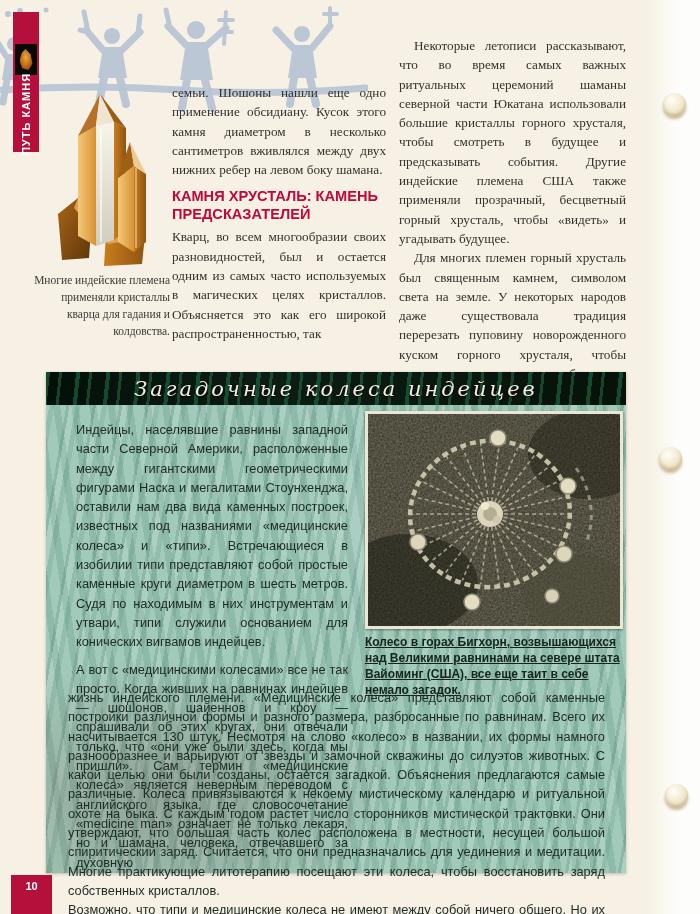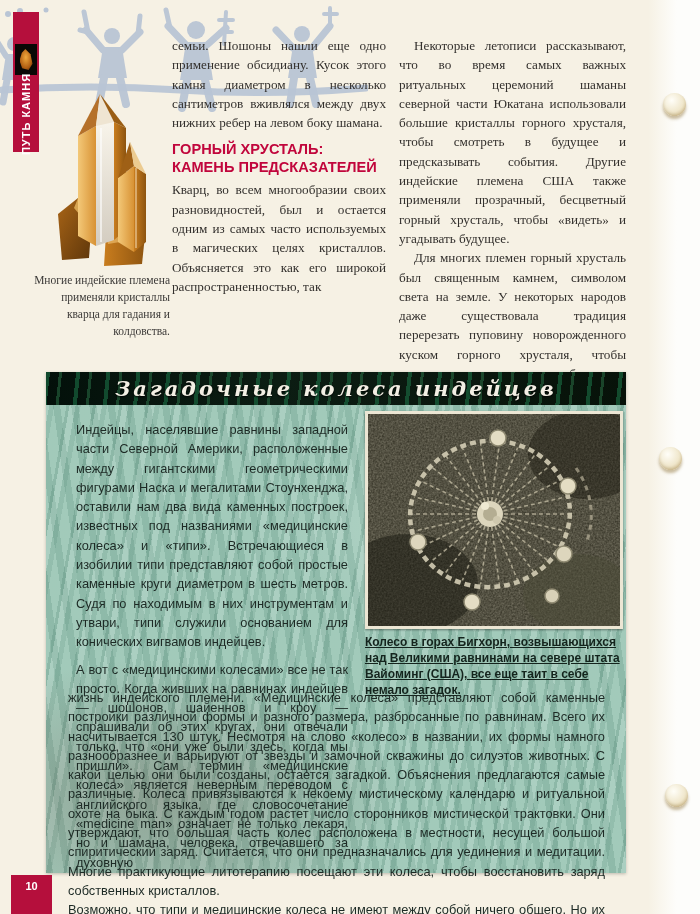--- a/index.html
+++ b/index.html
@@ -60,21 +60,21 @@
     text-align:right;
     font-family:Liberation Serif, serif;
     font-size:11.5px;line-height:17px;color:#3c3a38;
     z-index:1;
   }
 
   
   .col{position:absolute;top:36px;z-index:1;
     font-size:13.2px;line-height:19.3px;color:#33302d;
     text-align:justify;}
-  .col-left{left:172px;width:214px;}
+  .col-left{left:172px;width:214px;margin-top:47px;}
   .col-right{left:399px;width:227px;}
   .col p{margin:0;}
   .col p.indent{text-indent:15px;}
   .article-heading{
     font-family:"Liberation Sans", sans-serif;
     font-weight:bold;font-size:14.6px;line-height:17.5px;
     color:#c1063c;margin:9px 0 4px 0;text-align:left;
   }
 
   
@@ -90,21 +90,21 @@
   }
   .feature-title-band{
     position:absolute;left:0;top:0;width:100%;height:33px;
     background:
       repeating-linear-gradient(96deg, rgba(28,120,74,.55) 0 4px, rgba(0,0,0,0) 4px 13px, rgba(60,160,100,.35) 13px 16px, rgba(0,0,0,0) 16px 30px),
       linear-gradient(to right, #03100a, #0c1d13 40%, #071209);
     display:flex;align-items:center;justify-content:center;
   }
   .feature-title{
     color:#f3efe4;font-family:"DejaVu Serif", serif;
-    font-size:21px;letter-spacing:3px;font-weight:bold;font-style:italic;
+    font-size:21px;letter-spacing:3px;font-weight:normal;font-style:italic;
     text-shadow:0 1px 2px #000;white-space:nowrap;
   }
   .box-text{
     font-family:"Liberation Sans", sans-serif;
     font-size:12.8px;line-height:19.3px;color:#1d2a25;
     text-align:justify;
   }
   .box-col{position:absolute;left:22px;top:40px;width:288px;}
   .box-col p{margin:8px;}
   .wheel-photo{
@@ -224,21 +224,21 @@
     <polygon points="70,112 70,176 86,186 86,100" fill="url(#amberL)"></polygon>
     <polygon points="86,100 86,186 98,176 98,108" fill="url(#amberD)"></polygon>
     <polygon points="70,112 82,76 86,100" fill="#9f6016"></polygon>
     <polygon points="86,100 82,76 98,108" fill="#eccb90"></polygon>
     <line x1="88" y1="102" x2="88" y2="182" stroke="#fff4dd" stroke-width="1.5" opacity=".55"></line>
   </svg>
   <div class="crystal-caption">Многие индейские племена применяли кристаллы кварца для гадания и колдовства.</div>
 
   <div class="col col-left">
     <p>семьи. Шошоны нашли еще одно применение обсидиану. Кусок этого камня диаметром в несколько сантиметров вживлялся между двух нижних ребер на левом боку шамана.</p>
-    <h2 class="article-heading">ГОРНЫЙ ХРУСТАЛЬ: КАМЕНЬ ПРЕДСКАЗАТЕЛЕЙ</h2>
+    <h2 class="article-heading">КАМНЯ ХРУСТАЛЬ: КАМЕНЬ ПРЕДСКАЗАТЕЛЕЙ</h2>
     <p>Кварц, во всем многообразии своих разновидностей, был и остается одним из самых часто используемых в магических целях кристаллов. Объясняется это как его широкой распространенностью, так</p>
   </div>
 
   <div class="col col-right">
     <p class="indent">Некоторые летописи рассказывают, что во время самых важных ритуальных церемоний шаманы северной части Юкатана использовали большие кристаллы горного хрусталя, чтобы смотреть в будущее и предсказывать события. Другие индейские племена США также применяли прозрачный, бесцветный горный хрусталь, чтобы «видеть» и угадывать будущее.</p>
     <p class="indent">Для многих племен горный хрусталь был священным камнем, символом света на земле. У некоторых народов даже существовала традиция перерезать пуповину новорожденного куском горного хрусталя, чтобы установить связь между ребенком и землей сразу после рождения. Человек всю жизнь хранил этот кусок камня и использовал его во всех</p>
   </div>
 
   <div class="feature-box">
     <div class="feature-title-band">

